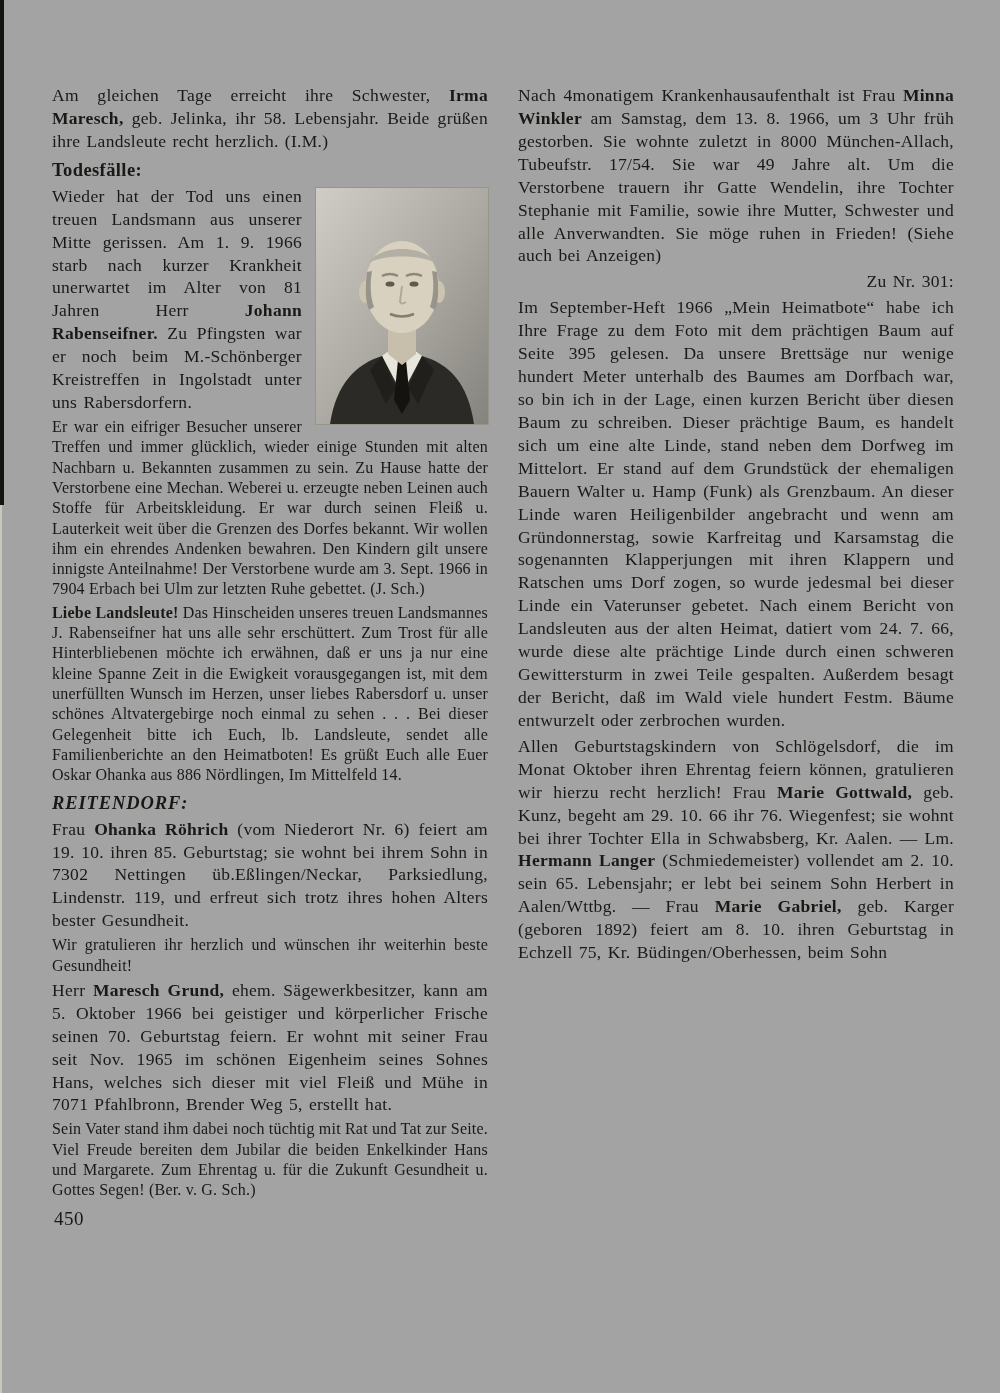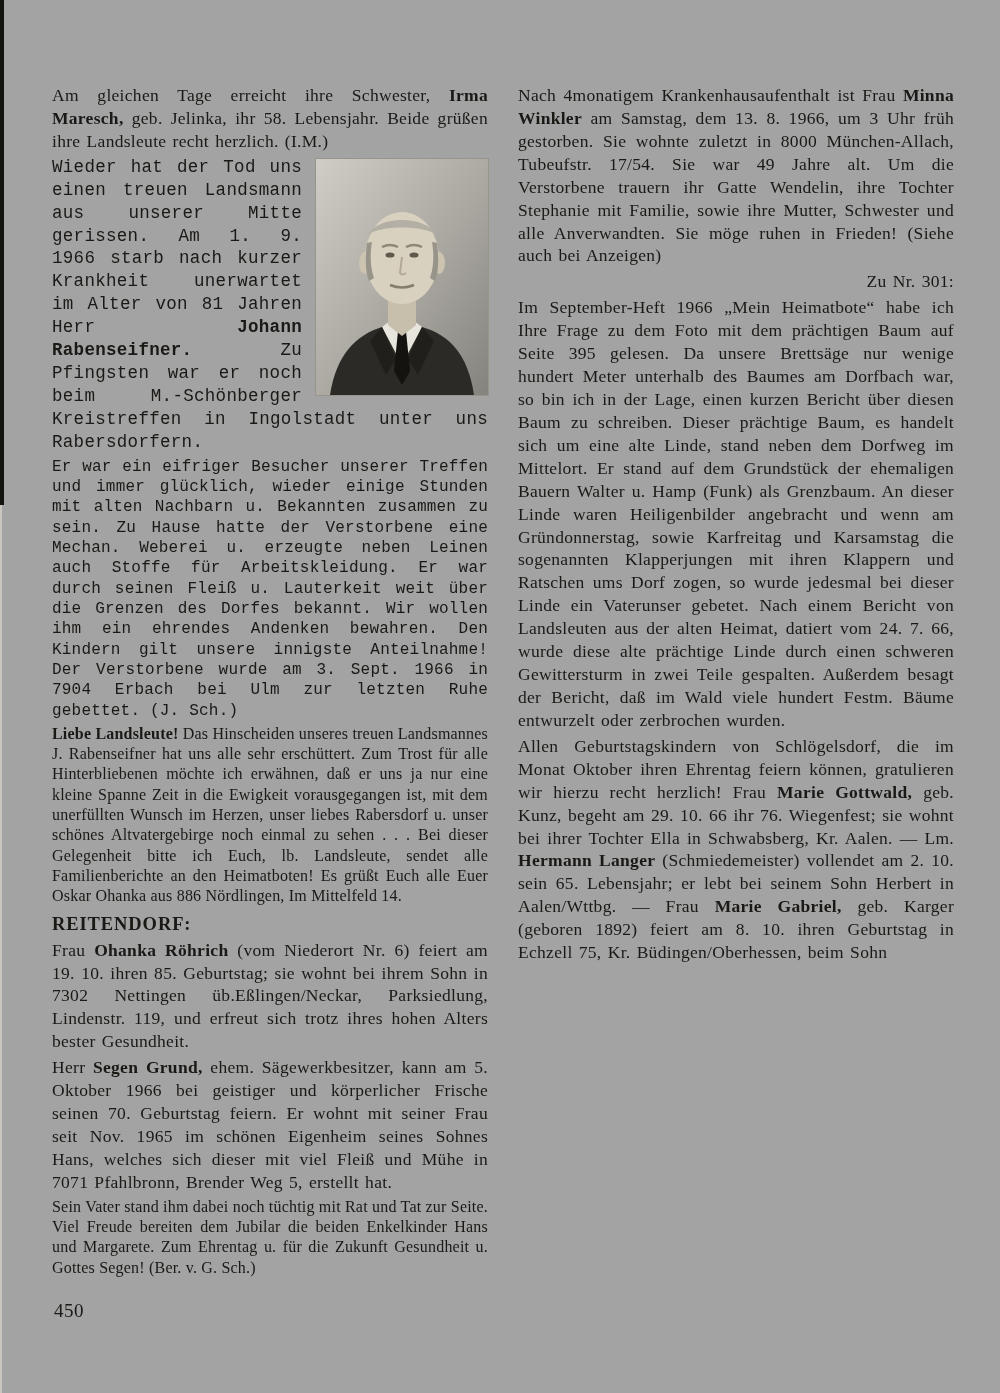--- a/index.html
+++ b/index.html
@@ -58,62 +58,63 @@
   }
   .b { font-weight: bold; }
   h3.heading {
     font-size: 18.5px;
     font-weight: bold;
     margin: 7px 0 4px 0;
     letter-spacing: 0.4px;
   }
   h3.village {
     letter-spacing: 0.9px;
+    font-style: italic;
   }
   .obit-block {
     overflow: visible;
-    font-family: Liberation Mono, monospace;
   }
   .obit-block::after {
     content: "";
     display: block;
     clear: both;
   }
   .photo {
     float: right;
     width: 172px;
     height: 236px;
     margin: 3px 0 8px 14px;
     outline: 1px solid #97948a;
     background: #a9a7a0;
   }
   .photo svg { display: block; }
   .pagenum {
     position: absolute;
     left: 54px;
-    top: 1300px;
+    top: 1208px;
     font-size: 19px;
     letter-spacing: 0.5px;
   }
   .zu-nr {
     text-align: right;
   }
 </style>
 </head>
 <body>
 
 <div class="page">
   <div class="scan-edge-soft"></div>
   <div class="scan-edge"></div>
 
   <div class="columns">
 
     <div class="col">
       <p class="body"><span>Am gleichen Tage erreicht ihre Schwester, </span><span class="b">Irma Maresch,</span><span> geb. Jelinka, ihr 58. Lebensjahr. Beide grüßen ihre Landsleute recht herzlich. (I.M.)</span></p>
 
+      <h3 class="heading">Todesfälle:</h3>
 
       <div class="obit-block">
         <div class="photo">
           <svg width="172" height="236" viewBox="0 0 172 236" xmlns="http://www.w3.org/2000/svg">
             <defs>
               <linearGradient id="phbg" x1="0" y1="0" x2="1" y2="1">
                 <stop offset="0" stop-color="#cfcdc6"></stop>
                 <stop offset="0.55" stop-color="#a9a7a0"></stop>
                 <stop offset="1" stop-color="#85837d"></stop>
               </linearGradient>
@@ -140,22 +141,23 @@
           </svg>
         </div>
         <p class="body"><span>Wieder hat der Tod uns einen treuen Landsmann aus unserer Mitte gerissen. Am 1. 9. 1966 starb nach kurzer Krankheit unerwartet im Alter von 81 Jahren Herr </span><span class="b">Johann Rabenseifner.</span><span> Zu Pfingsten war er noch beim M.-Schönberger Kreistreffen in Ingolstadt unter uns Rabersdorfern.</span></p>
         <p class="small"><span>Er war ein eifriger Besucher unserer Treffen und immer glücklich, wieder einige Stunden mit alten Nachbarn u. Bekannten zusammen zu sein. Zu Hause hatte der Verstorbene eine Mechan. Weberei u. erzeugte neben Leinen auch Stoffe für Arbeitskleidung. Er war durch seinen Fleiß u. Lauterkeit weit über die Grenzen des Dorfes bekannt. Wir wollen ihm ein ehrendes Andenken bewahren. Den Kindern gilt unsere innigste Anteilnahme! Der Verstorbene wurde am 3. Sept. 1966 in 7904 Erbach bei Ulm zur letzten Ruhe gebettet. (J. Sch.)</span></p>
       </div>
 
       <p class="small"><span class="b">Liebe Landsleute!</span><span> Das Hinscheiden unseres treuen Landsmannes J. Rabenseifner hat uns alle sehr erschüttert. Zum Trost für alle Hinterbliebenen möchte ich erwähnen, daß er uns ja nur eine kleine Spanne Zeit in die Ewigkeit vorausgegangen ist, mit dem unerfüllten Wunsch im Herzen, unser liebes Rabersdorf u. unser schönes Altvatergebirge noch einmal zu sehen . . . Bei dieser Gelegenheit bitte ich Euch, lb. Landsleute, sendet alle Familienberichte an den Heimatboten! Es grüßt Euch alle Euer Oskar Ohanka aus 886 Nördlingen, Im Mittelfeld 14.</span></p>
 
       <h3 class="heading village">REITENDORF:</h3>
       <p class="body"><span>Frau </span><span class="b">Ohanka Röhrich</span><span> (vom Niederort Nr. 6) feiert am 19. 10. ihren 85. Geburtstag; sie wohnt bei ihrem Sohn in 7302 Nettingen üb.Eßlingen/Neckar, Parksiedlung, Lindenstr. 119, und erfreut sich trotz ihres hohen Alters bester Gesundheit.</span></p>
+      <p class="small"><span>Wir gratulieren ihr herzlich und wünschen ihr weiterhin beste Gesundheit!</span></p>
 
-      <p class="body"><span>Herr </span><span class="b">Segen Grund,</span><span> ehem. Sägewerkbesitzer, kann am 5. Oktober 1966 bei geistiger und körperlicher Frische seinen 70. Geburtstag feiern. Er wohnt mit seiner Frau seit Nov. 1965 im schönen Eigenheim seines Sohnes Hans, welches sich dieser mit viel Fleiß und Mühe in 7071 Pfahlbronn, Brender Weg 5, erstellt hat.</span></p>
+      <p class="body"><span>Herr </span><span class="b">Maresch Grund,</span><span> ehem. Sägewerkbesitzer, kann am 5. Oktober 1966 bei geistiger und körperlicher Frische seinen 70. Geburtstag feiern. Er wohnt mit seiner Frau seit Nov. 1965 im schönen Eigenheim seines Sohnes Hans, welches sich dieser mit viel Fleiß und Mühe in 7071 Pfahlbronn, Brender Weg 5, erstellt hat.</span></p>
       <p class="small"><span>Sein Vater stand ihm dabei noch tüchtig mit Rat und Tat zur Seite. Viel Freude bereiten dem Jubilar die beiden Enkelkinder Hans und Margarete. Zum Ehrentag u. für die Zukunft Gesundheit u. Gottes Segen! (Ber. v. G. Sch.)</span></p>
     </div>
 
     <div class="col">
       <p class="body"><span>Nach 4monatigem Krankenhausaufenthalt ist Frau </span><span class="b">Minna Winkler</span><span> am Samstag, dem 13. 8. 1966, um 3 Uhr früh gestorben. Sie wohnte zuletzt in 8000 München-Allach, Tubeufstr. 17/54. Sie war 49 Jahre alt. Um die Verstorbene trauern ihr Gatte Wendelin, ihre Tochter Stephanie mit Familie, sowie ihre Mutter, Schwester und alle Anverwandten. Sie möge ruhen in Frieden! (Siehe auch bei Anzeigen)</span></p>
 
       <p class="body zu-nr">Zu Nr. 301:</p>
 
       <p class="body"><span>Im September-Heft 1966 „Mein Heimatbote“ habe ich Ihre Frage zu dem Foto mit dem prächtigen Baum auf Seite 395 gelesen. Da unsere Brettsäge nur wenige hundert Meter unterhalb des Baumes am Dorfbach war, so bin ich in der Lage, einen kurzen Bericht über diesen Baum zu schreiben. Dieser prächtige Baum, es handelt sich um eine alte Linde, stand neben dem Dorfweg im Mittelort. Er stand auf dem Grundstück der ehemaligen Bauern Walter u. Hamp (Funk) als Grenzbaum. An dieser Linde waren Heiligenbilder angebracht und wenn am Gründonnerstag, sowie Karfreitag und Karsamstag die sogenannten Klapperjungen mit ihren Klappern und Ratschen ums Dorf zogen, so wurde jedesmal bei dieser Linde ein Vaterunser gebetet. Nach einem Bericht von Landsleuten aus der alten Heimat, datiert vom 24. 7. 66, wurde diese alte prächtige Linde durch einen schweren Gewittersturm in zwei Teile gespalten. Außerdem besagt der Bericht, daß im Wald viele hundert Festm. Bäume entwurzelt oder zerbrochen wurden.</span></p>
 

